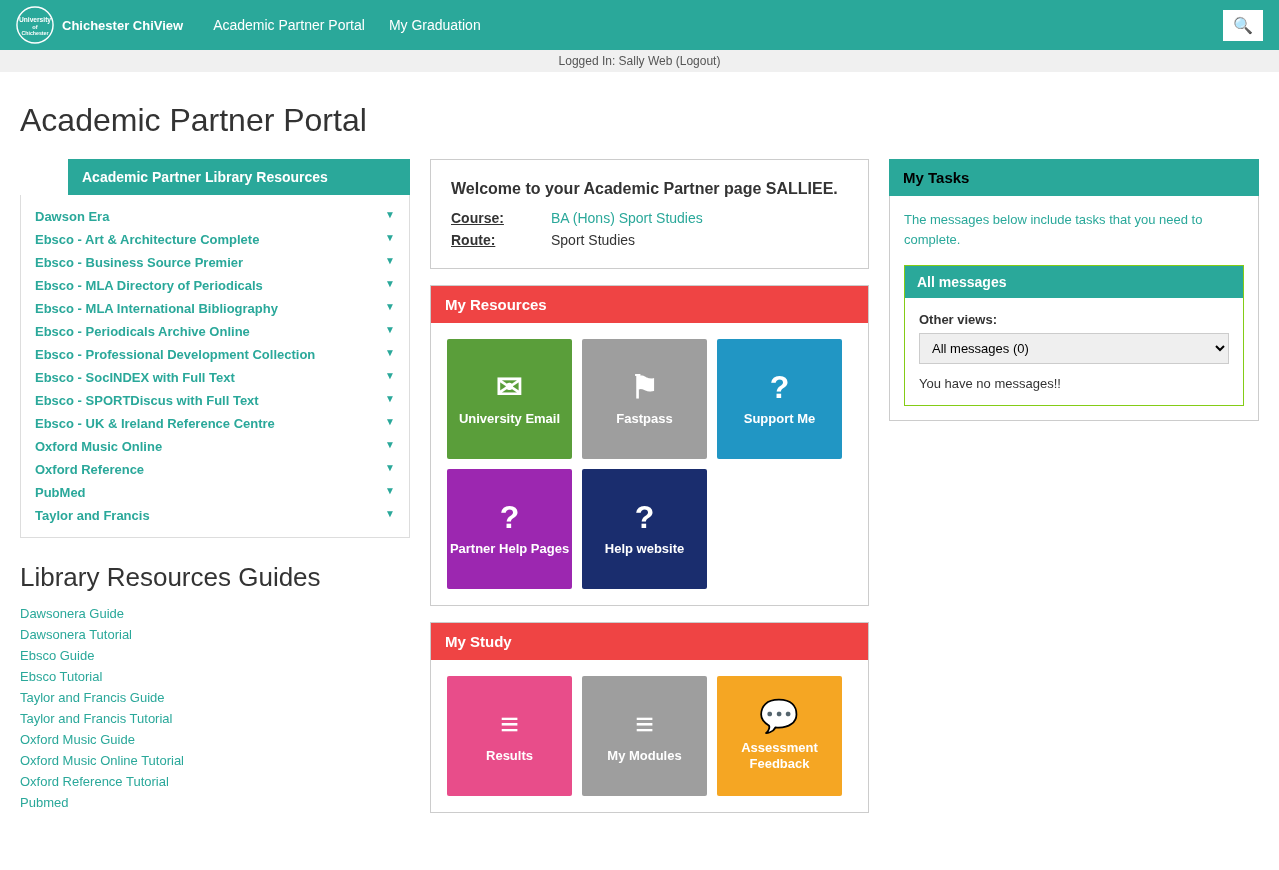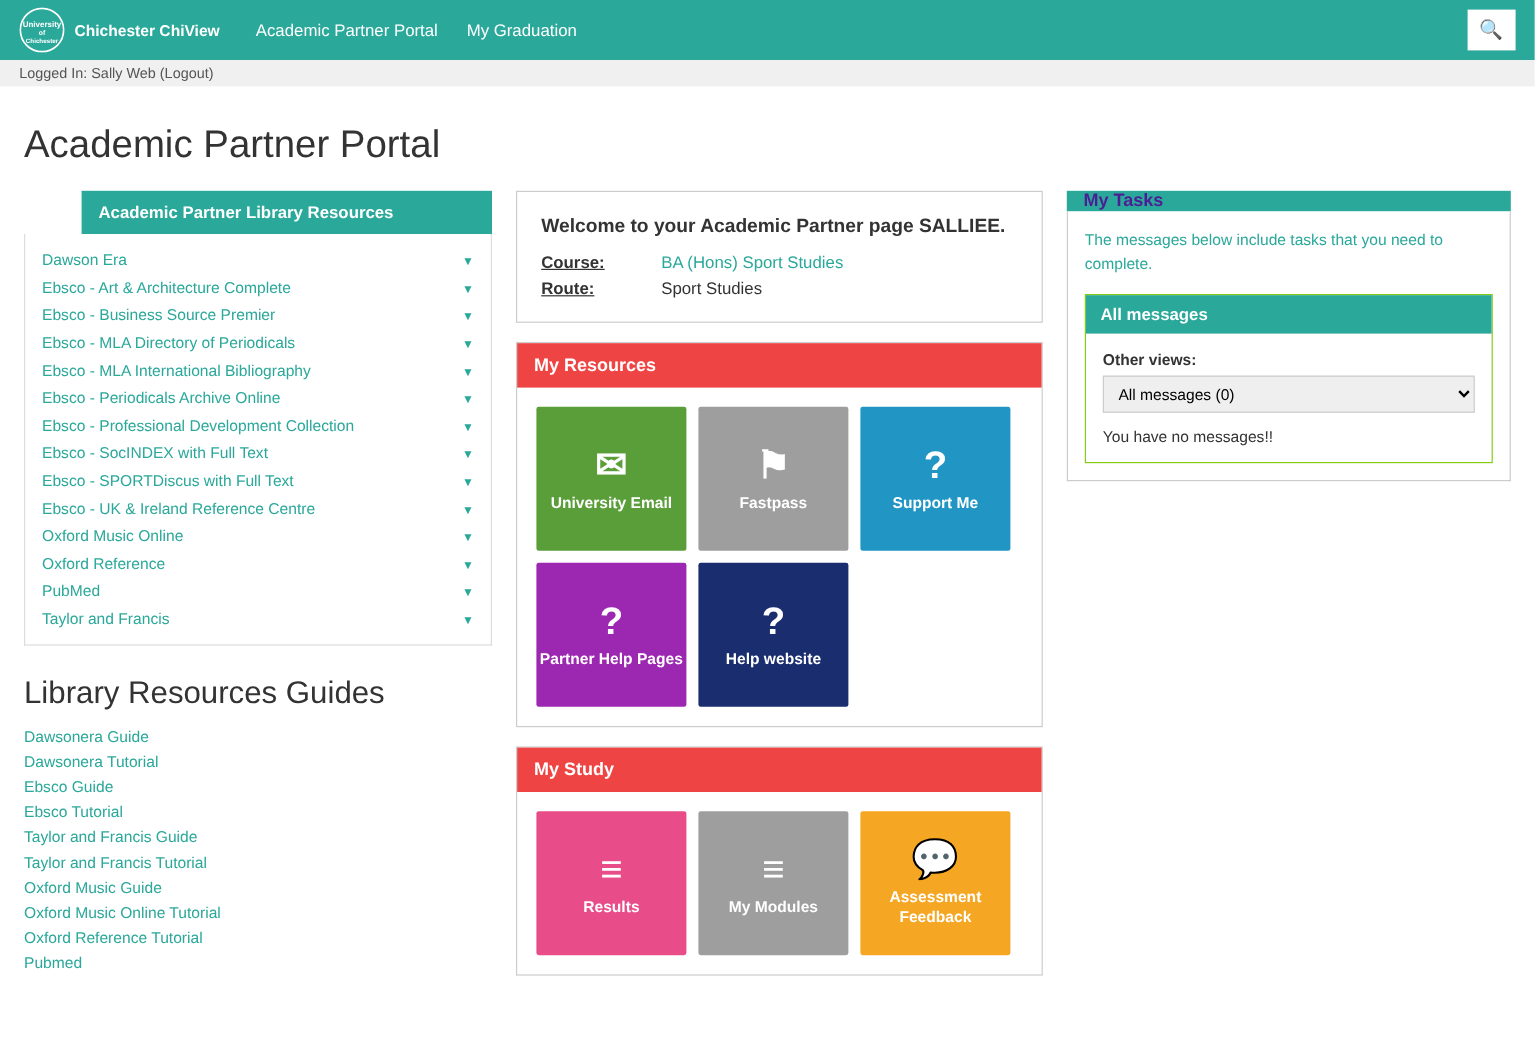--- a/index.html
+++ b/index.html
@@ -2,20 +2,21 @@
 <html><head>
   <meta charset="utf-8">
   <style>
     * { box-sizing: border-box; margin: 0; padding: 0; }
     body { font-family: Arial, sans-serif; font-size: 14px; color: #333; background: #fff; }
 
     
     .header {
       background-color: #2aa89a;
       display: flex;
+      align-items: center;
       padding: 8px 16px;
       height: 50px;
       position: relative;
     }
     .logo-area {
       display: flex;
       align-items: center;
       color: #fff;
       font-size: 13px;
       font-weight: bold;
@@ -41,21 +42,21 @@
       margin-left: auto;
       background: #fff;
       border: none;
       padding: 6px 10px;
       cursor: pointer;
       font-size: 16px;
       color: #555;
     }
     .logged-in-bar {
       background: #f0f0f0;
-      text-align: left;
+      text-align: center;
       padding: 4px 16px;
       font-size: 12px;
       color: #555;
     }
 
     
     .page-title {
       font-size: 32px;
       font-weight: 300;
       padding: 30px 20px 20px 20px;
@@ -84,25 +85,26 @@
       margin-left: 48px;
     }
     .left-section-body {
       border: 1px solid #ddd;
       border-top: none;
       padding: 10px 0;
     }
     .resource-item {
       display: flex;
       justify-content: space-between;
-      align-items: flex-end;
+      align-items: flex-start;
       padding: 4px 14px;
       color: #2aa89a;
       cursor: pointer;
       font-size: 13px;
+      font-weight: bold;
     }
     .resource-item .arrow { color: #2aa89a; font-size: 10px; }
 
     .guides-title {
       font-size: 26px;
       font-weight: 300;
       padding: 24px 0 10px 0;
       color: #333;
     }
     .guide-link {
@@ -188,22 +190,22 @@
     .tile-gray2 { background-color: #9e9e9e; }
     .tile-orange { background-color: #f5a623; }
 
     
     .right-panel {
       width: 370px;
       flex-shrink: 0;
     }
     .tasks-header {
       background-color: #2aa89a;
-      color: #4c1d95;
-      padding: 0 14px;
+      color: #000000;
+      padding: 10px 14px;
       font-size: 15px;
       font-weight: bold;
     }
     .tasks-body {
       border: 1px solid #ccc;
       border-top: none;
       padding: 14px;
     }
     .tasks-desc {
       color: #2aa89a;

